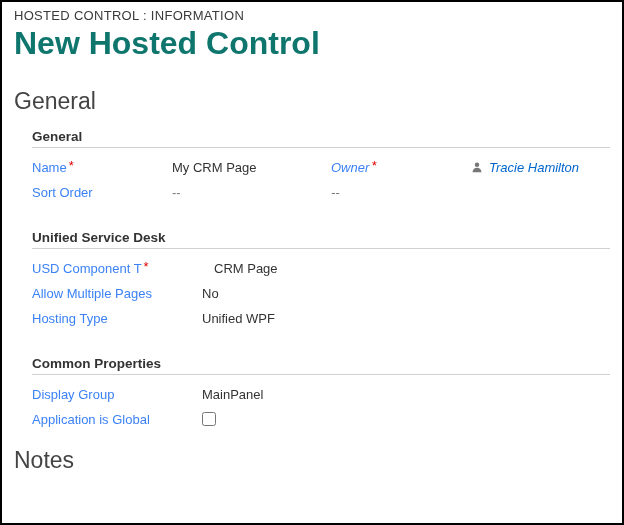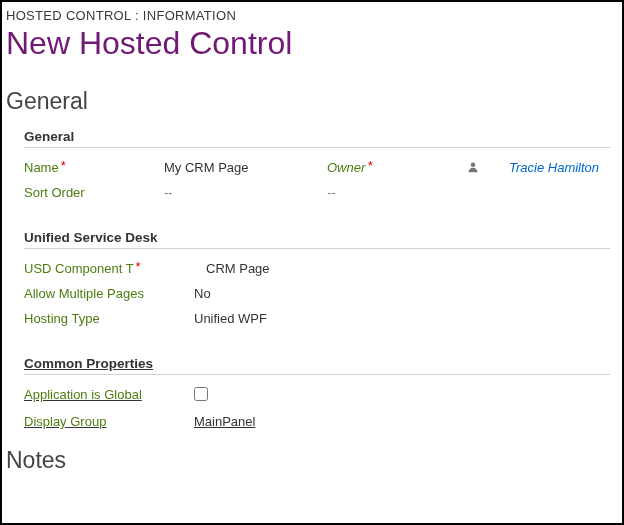--- a/index.html
+++ b/index.html
@@ -8,32 +8,32 @@
     width: 624px;
     height: 525px;
     border: 2px solid #000;
     font-family: "Segoe UI", Arial, sans-serif;
     color: #333;
     background: #fff;
     overflow: hidden;
     position: relative;
   }
   .page {
-    padding: 6px 12px 0 4px;
+    padding: 6px 12px 0 12px;
   }
   .breadcrumb {
     font-size: 13px;
     color: #3a3a3a;
     letter-spacing: .3px;
     margin-bottom: 2px;
   }
   .title {
     font-size: 32px;
-    font-weight: 400;
-    color: #701a75;
+    font-weight: 700;
+    color: #0f766e;
     margin: 0 0 26px 0;
   }
   .tab-title {
     font-size: 23px;
     font-weight: 300;
     color: #444;
     margin: 0 0 14px 0;
   }
   .section {
     margin-left: 18px;
@@ -42,31 +42,31 @@
   .section-header {
     font-size: 13.5px;
     font-weight: 600;
     color: #333;
     border-bottom: 1px solid #d0d0d0;
     padding-bottom: 3px;
     margin-bottom: 12px;
   }
   .row { display:flex; margin-bottom: 10px; font-size: 13px; }
   .col { display:flex; flex: 1; }
-  .label { width: 140px; color: #4d7c0f; position: relative; }
+  .label { width: 140px; color: #3b82f6; position: relative; }
   .req::after {
     content: "*";
     color: #d00;
     position: absolute;
     top: -2px;
     margin-left: 2px;
   }
   .value { color: #333; }
   .placeholder { color: #7a7a7a; }
-  a.link { color: #0066cc; text-decoration: none; margin-left: 24px; }
+  a.link { color: #0066cc; text-decoration: none; }
   .owner-icon {
     width: 12px; height: 12px; display:inline-block; vertical-align:-1px; margin-right:6px;
   }
   input[type=checkbox] {
     width: 14px; height: 14px; margin:0;
   }
   .tab-title.notes { margin-top: 8px; }
   .col2 { padding-left: 20px; font-style: italic; }
 </style>
 </head>
@@ -123,30 +123,30 @@
       </div>
     </div>
     <div class="row">
       <div class="col">
         <div class="label" style="width:170px;">Hosting Type</div>
         <div class="value">Unified WPF</div>
       </div>
     </div>
   </div>
 
-  <div class="section" style="margin-bottom:18px;text-decoration:underline;">
+  <div class="section" style="margin-bottom:18px;">
     <div class="section-header">Common Properties</div>
+    <div class="row">
+      <div class="col">
+        <div class="label" style="width:170px;">Display Group</div>
+        <div class="value">MainPanel</div>
+      </div>
+    </div>
     <div class="row">
       <div class="col">
         <div class="label" style="width:170px;">Application is Global</div>
         <div class="value"><input type="checkbox" style=""></div>
-      </div>
-    </div>
-    <div class="row">
-      <div class="col">
-        <div class="label" style="width:170px;">Display Group</div>
-        <div class="value">MainPanel</div>
       </div>
     </div>
   </div>
 
   <h2 class="tab-title notes">Notes</h2>
 </div>
 
 </body></html>

